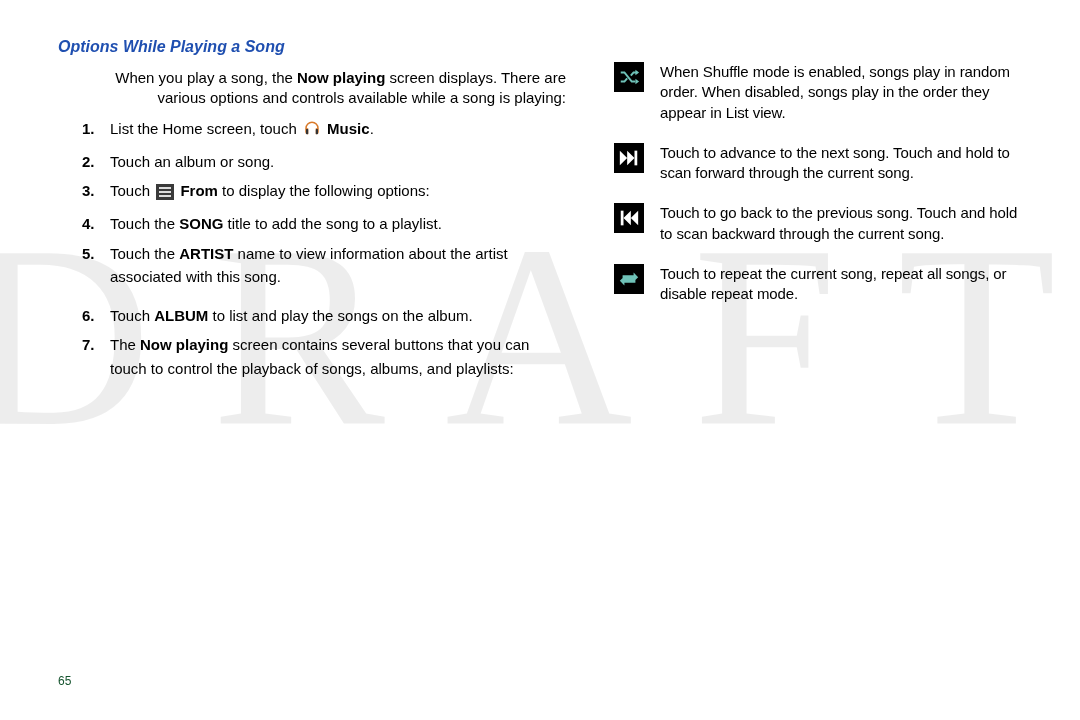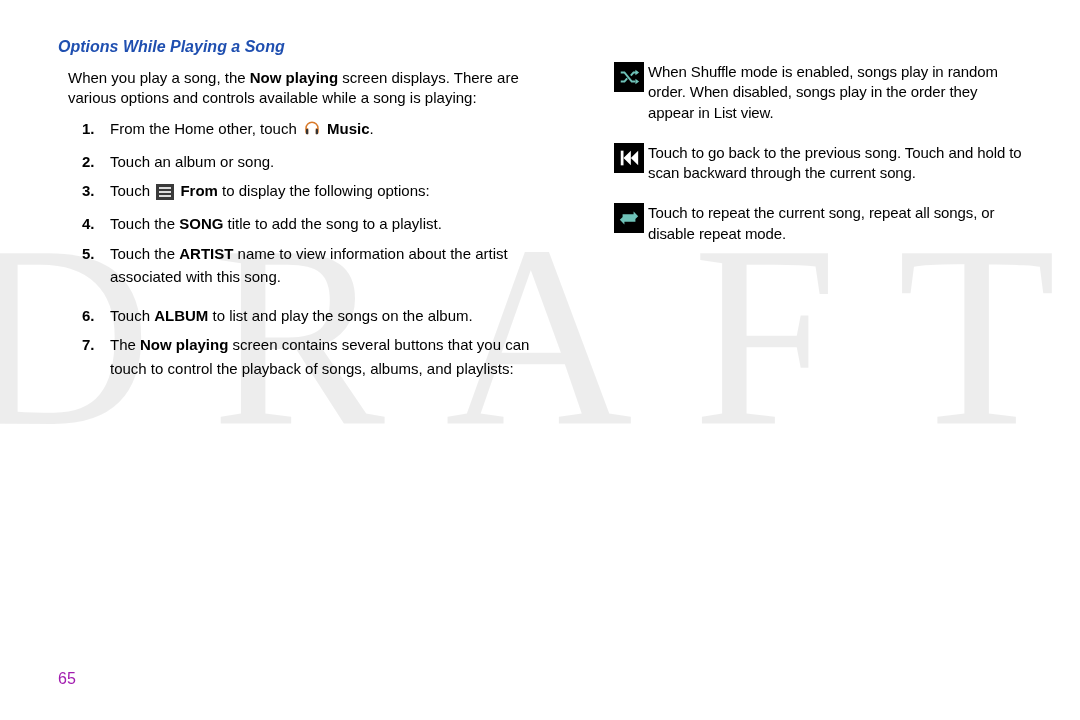--- a/index.html
+++ b/index.html
@@ -48,20 +48,21 @@
     font-weight: 700;
     font-style: italic;
     font-size: 16px;
     margin-bottom: 12px;
   }
   .intro {
     font-size: 15px;
     line-height: 1.35;
     margin-left: 10px;
     margin-bottom: 8px;
+    text-align: right;
   }
   ol.steps {
     list-style: none;
     padding: 0;
     margin: 0 0 0 24px;
     counter-reset: step;
   }
   ol.steps > li {
     counter-increment: step;
     font-size: 15px;
@@ -107,54 +108,54 @@
     height: 30px;
     background: #000;
     display: flex;
     align-items: center;
     justify-content: center;
     flex: 0 0 30px;
   }
   .icon-tile svg { display: block; }
   .icon-row {
     display: flex;
-    gap: 4px;
+    gap: 16px;
     margin-bottom: 20px;
   }
   .icon-desc {
     font-size: 15px;
     line-height: 1.35;
     letter-spacing: -0.1px;
   }
   .pagenum {
     position: absolute;
     bottom: 32px;
     left: 58px;
-    font-size: 16px;
-    color: #a21caf;
+    font-size: 12px;
+    color: #14532d;
   }
 </style>
 </head>
 <body>
 
 <div class="page">
   <div class="watermark">DRAFT</div>
 
   <div class="cols">
 
     <div class="col-left">
       <div class="heading">Options While Playing a Song</div>
 
       <div class="intro">
         <span>When you play a song, the </span><span class="b">Now playing</span><span> screen displays. There are various options and controls available while a song is playing:</span>
       </div>
 
       <ol class="steps">
         <li>
-          <span>From the Home other, touch </span>
+          <span>List the Home screen, touch </span>
           <span class="inline-icon">
             <svg width="18" height="18" viewBox="0 0 24 24">
               <path d="M12 2a9 9 0 0 0-9 9v5a3 3 0 0 0 3 3h1v-8H5v0a7 7 0 1 1 14 0v0h-2v8h1a3 3 0 0 0 3-3v-5a9 9 0 0 0-9-9z" fill="#d97a2a"></path>
               <rect x="4" y="12" width="3" height="7" rx="1" fill="#333"></rect>
               <rect x="17" y="12" width="3" height="7" rx="1" fill="#333"></rect>
             </svg>
           </span>
           <span class="b">Music</span><span>.</span>
         </li>
 
@@ -204,20 +205,29 @@
           <svg width="22" height="22" viewBox="0 0 24 24">
             <path d="M3 7h4l8 10h4M3 17h4l3-3.5M14 10.5l3-3.5h4" stroke="#6fc2b8" stroke-width="2.2" fill="none"></path>
             <path d="M19 4l4 3-4 3z M19 14l4 3-4 3z" fill="#6fc2b8"></path>
           </svg>
         </div>
         <div class="icon-desc">When Shuffle mode is enabled, songs play in random order. When disabled, songs play in the order they appear in List view.</div>
       </div>
 
 
 
+      <div class="icon-row">
+        <div class="icon-tile">
+          <svg width="22" height="20" viewBox="0 0 24 20">
+            <path d="M2 2l8 8-8 8z M10 2l8 8-8 8z" fill="#fff"></path>
+            <rect x="18" y="2" width="3" height="16" fill="#fff"></rect>
+          </svg>
+        </div>
+        <div class="icon-desc">Touch to advance to the next song. Touch and hold to scan forward through the current song.</div>
+      </div>
 
       <div class="icon-row">
         <div class="icon-tile">
           <svg width="22" height="20" viewBox="0 0 24 20">
             <rect x="3" y="2" width="3" height="16" fill="#fff"></rect>
             <path d="M22 2l-8 8 8 8z M14 2l-8 8 8 8z" fill="#fff"></path>
           </svg>
         </div>
         <div class="icon-desc">Touch to go back to the previous song. Touch and hold to scan backward through the current song.</div>
       </div>

